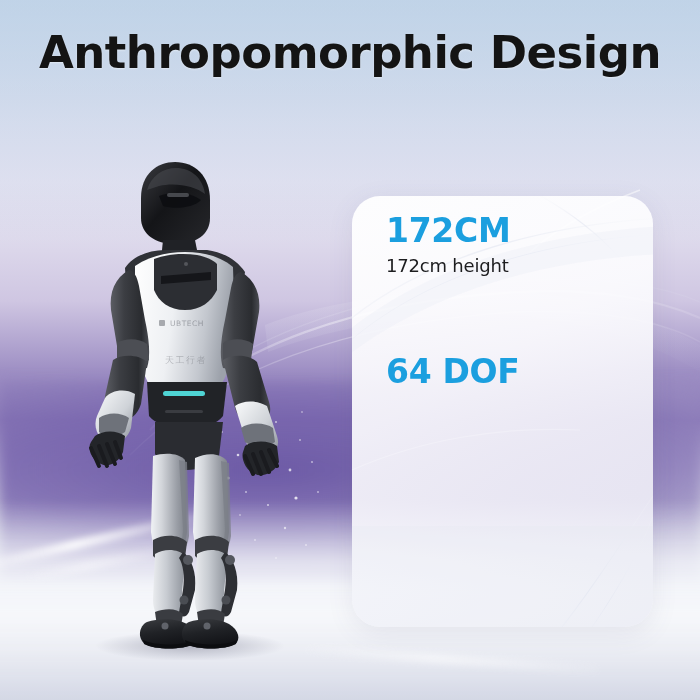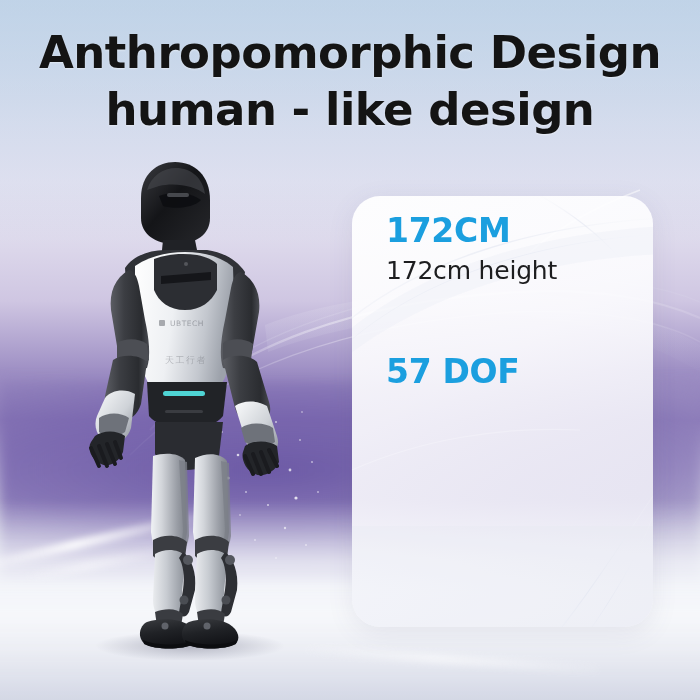--- a/index.html
+++ b/index.html
@@ -101,21 +101,21 @@
   .stat{position:absolute;left:34px;right:12px;}
   .stat-value{
     color:#1b9fdf;
     font-family:"DejaVu Sans","Liberation Sans",sans-serif;
     font-weight:700;font-size:33px;line-height:1.05;letter-spacing:-0.3px;
     margin:0 0 5px 0;
   }
   .stat-desc{
     color:#1d1d1f;
     font-family:"DejaVu Sans","Liberation Sans",sans-serif;
-    font-weight:400;font-size:25px;line-height:1.34;letter-spacing:-0.2px;
+    font-weight:400;font-size:18px;line-height:1.34;letter-spacing:-0.2px;
     margin:0;
   }
   #stat-0{top:18px;}
   #stat-1{top:159px;}
   #stat-2{top:257px;}
 
   
   .robot{position:absolute;left:55px;top:160px;width:260px;height:500px;}
 </style>
 </head>
@@ -172,21 +172,20 @@
       <circle cx="302" cy="412" r="0.9" opacity=".45"></circle>
       <circle cx="318" cy="492" r="1.0" opacity=".5"></circle>
       <circle cx="240" cy="515" r="0.9" opacity=".45"></circle>
       <circle cx="276" cy="558" r="1.0" opacity=".4"></circle>
       <circle cx="306" cy="545" r="1.1" opacity=".45"></circle>
     </g>
   </svg>
 
   <div class="headline">
     <span>Anthropomorphic Design</span>
-    <span class="l2">human - like design</span>
   </div>
 
   <svg class="robot" viewBox="0 0 260 500">
     <defs>
       <linearGradient id="headG" x1="0" y1="0" x2="1" y2="1">
         <stop offset="0" stop-color="#3a3b40"></stop>
         <stop offset="0.45" stop-color="#141518"></stop>
         <stop offset="1" stop-color="#26272b"></stop>
       </linearGradient>
       <linearGradient id="torsoG" x1="0" y1="0" x2="1" y2="0.2">
@@ -370,19 +369,19 @@
       <path d="M240,431 C272,385 292,345 301,320" fill="none" stroke="url(#sheen1)" stroke-width="0.9"></path>
       <path d="M-10,140 C60,80 170,38 311,30 L311,58 C175,64 66,104 -10,164 Z" fill="#e9ecf4" opacity="0.30"></path>
       <rect x="0" y="330" width="301" height="101" fill="#e4e6f0" opacity="0.25"></rect>
     </svg>
 
     <div class="stat" id="stat-0">
       <div class="stat-value">172CM</div>
       <div class="stat-desc">172cm height</div>
     </div>
     <div class="stat" id="stat-1">
-      <div class="stat-value">57 DOF</div>
+      <div class="stat-value">64 DOF</div>
     </div>
     <div class="stat" id="stat-2">
     </div>
   </div>
 
 </div>
 
 </body></html>

